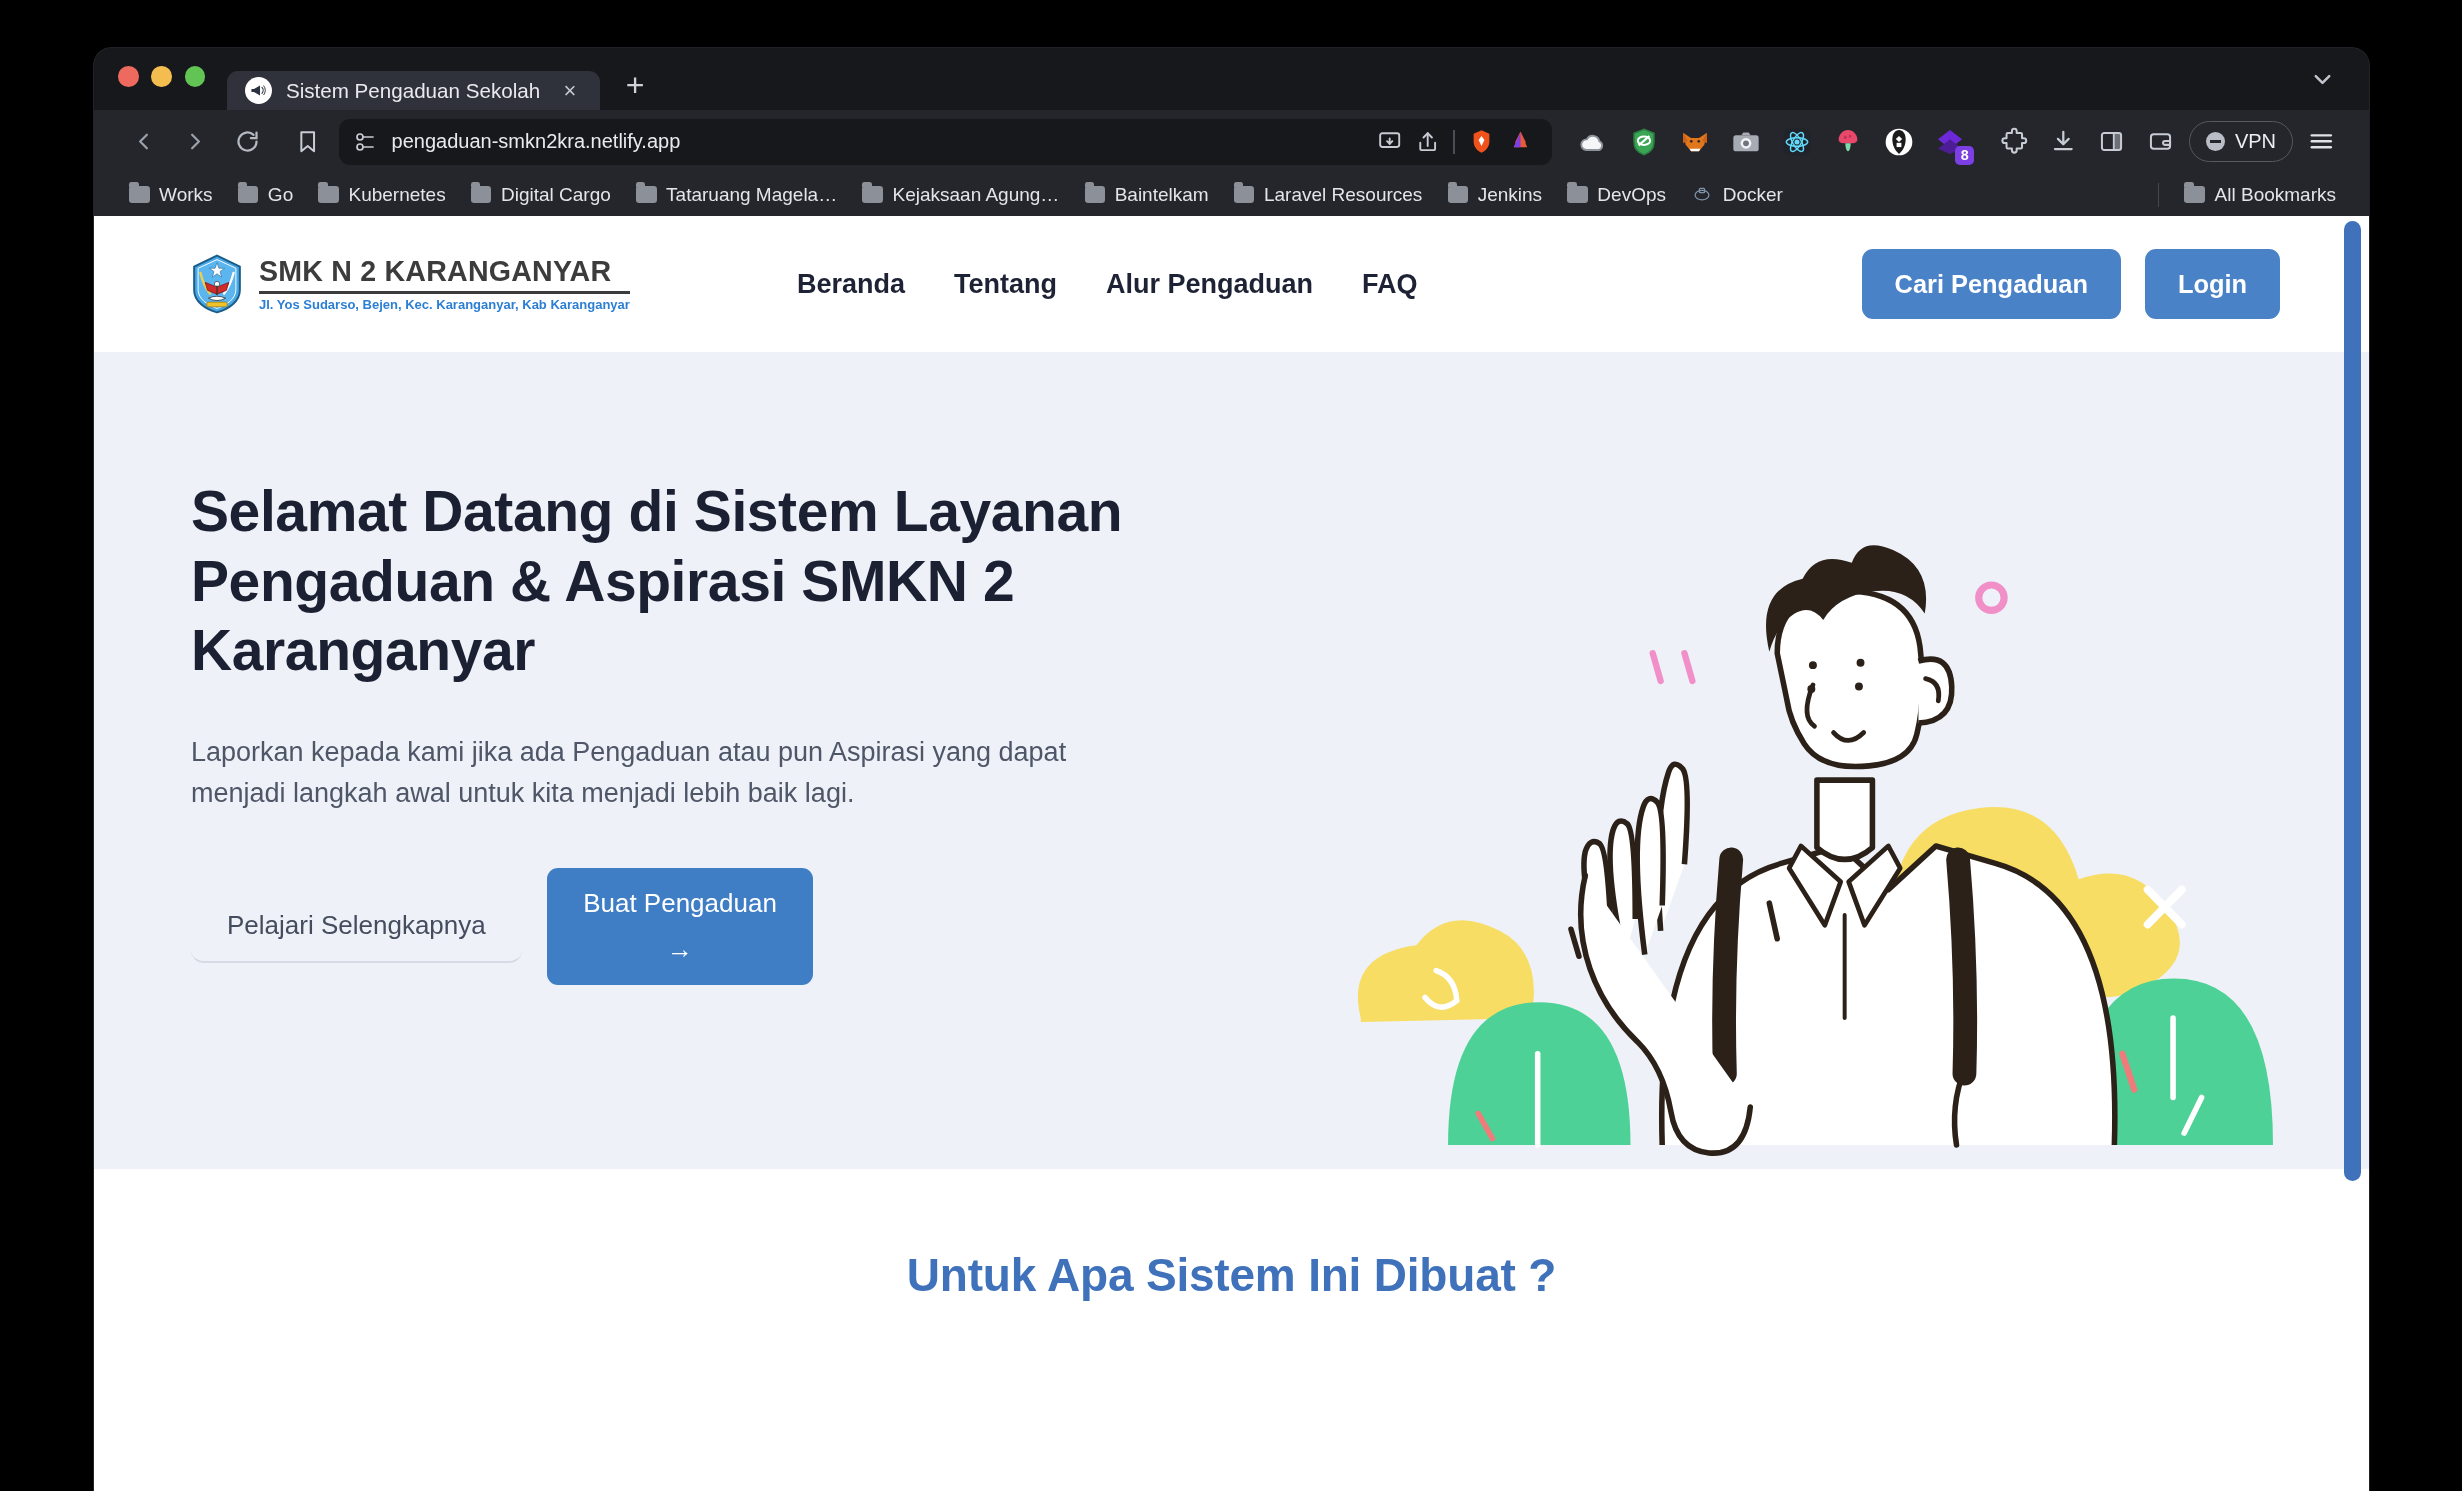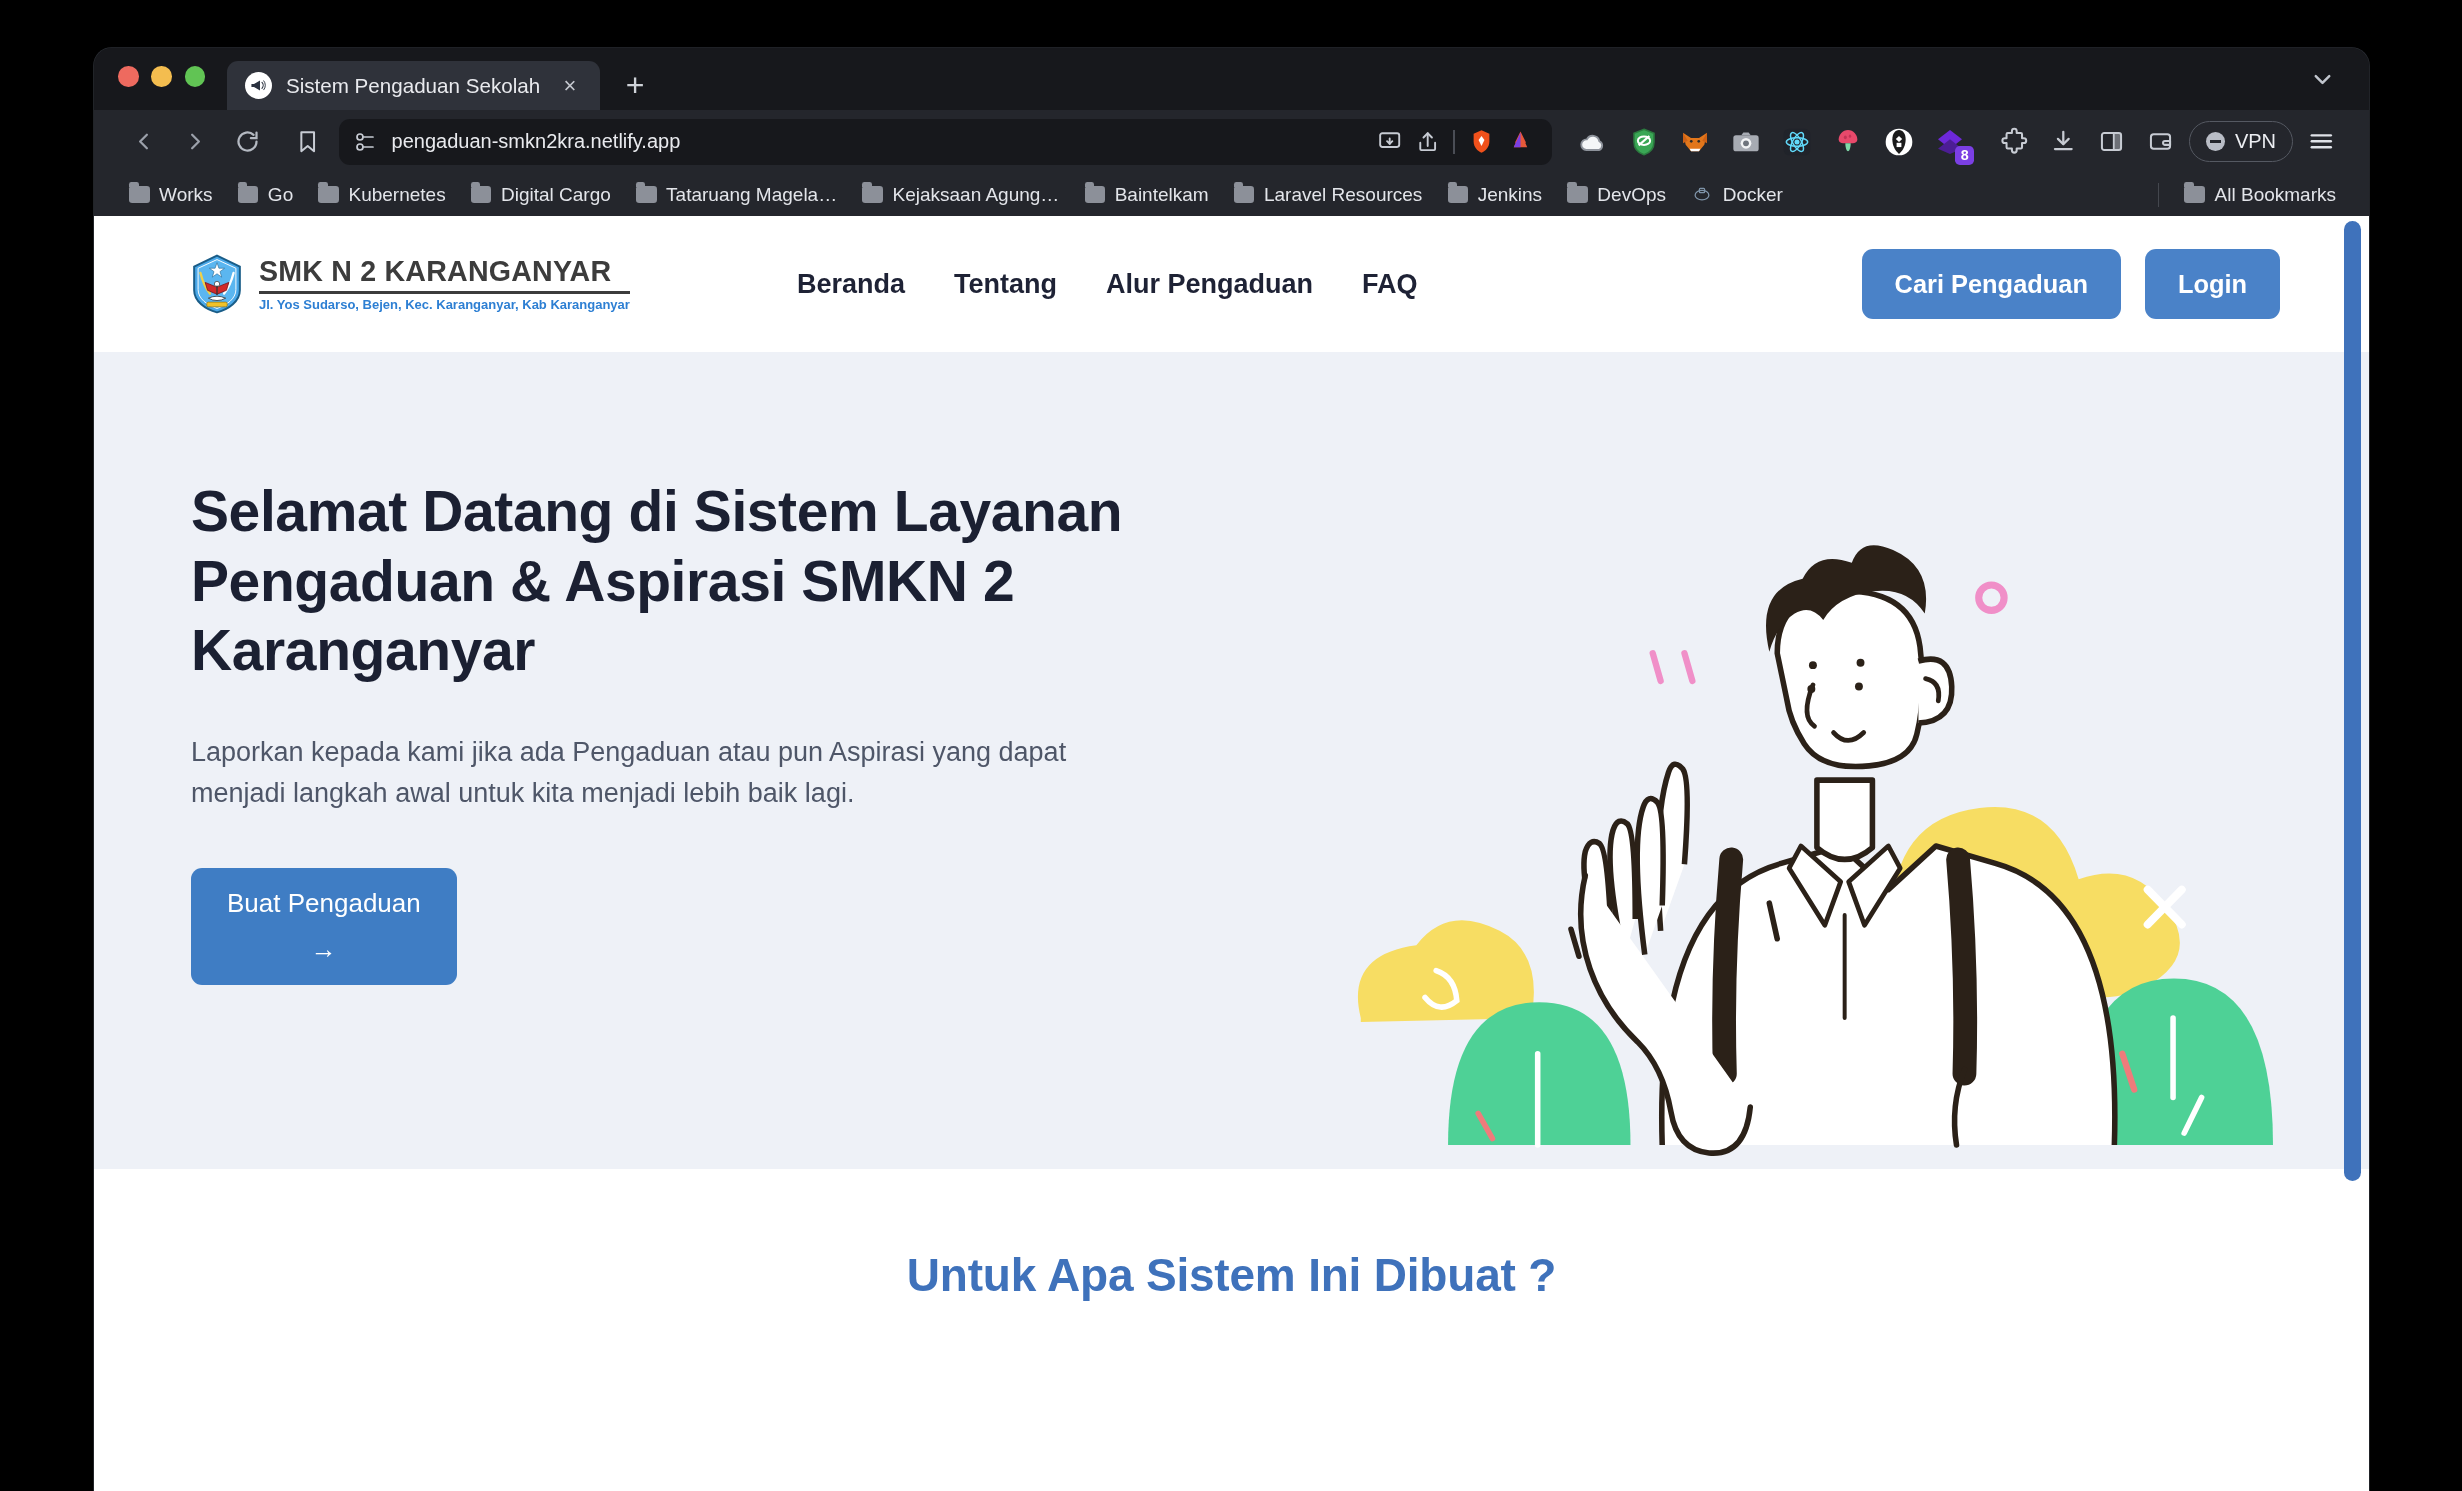--- a/index.html
+++ b/index.html
@@ -31,21 +31,21 @@
     position: relative;
   }
   .traffic-lights { display: flex; gap: 12.7px; align-items: center; height: 62px; padding-bottom: 4.8px; }
   .light { width: 20.6px; height: 20.6px; border-radius: 50%; }
   .light.red { background: #ee6a5f; }
   .light.yellow { background: #f4bd4f; }
   .light.green { background: #61c454; }
 
   .tab {
     margin-left: 22px;
-    height: 49px;
+    height: 39px;
     min-width: 373px;
     background: #2f323a;
     border-radius: 11px 11px 0 0;
     display: flex;
     align-items: center;
     padding: 0 17.5px;
     gap: 14.3px;
   }
   .tab-favicon {
     width: 27px; height: 27px; border-radius: 50%;
@@ -593,20 +593,21 @@
         <button class="btn-primary">Cari Pengaduan</button>
         <button class="btn-primary">Login</button>
       </div>
     </div>
 
     <div class="hero">
       <div class="hero-left">
         <h1 class="hero-title">Selamat Datang di Sistem Layanan Pengaduan &amp; Aspirasi SMKN 2 Karanganyar</h1>
         <p class="hero-desc">Laporkan kepada kami jika ada Pengaduan atau pun Aspirasi yang dapat menjadi langkah awal untuk kita menjadi lebih baik lagi.</p>
         <div class="hero-cta">
+          <button class="btn-ghost">Pelajari Selengkapnya</button>
           <button class="btn-cta">
             <span>Buat Pengaduan</span>
             <span>→</span>
           </button>
         </div>
       </div>
 
       <div class="hero-art">
         <svg width="936" height="627" viewBox="0 0 1180 790">
 

